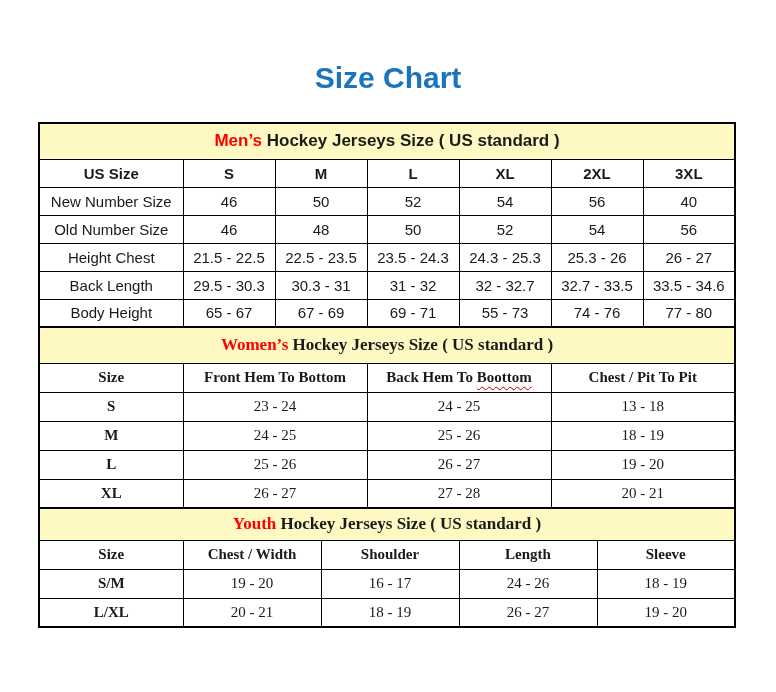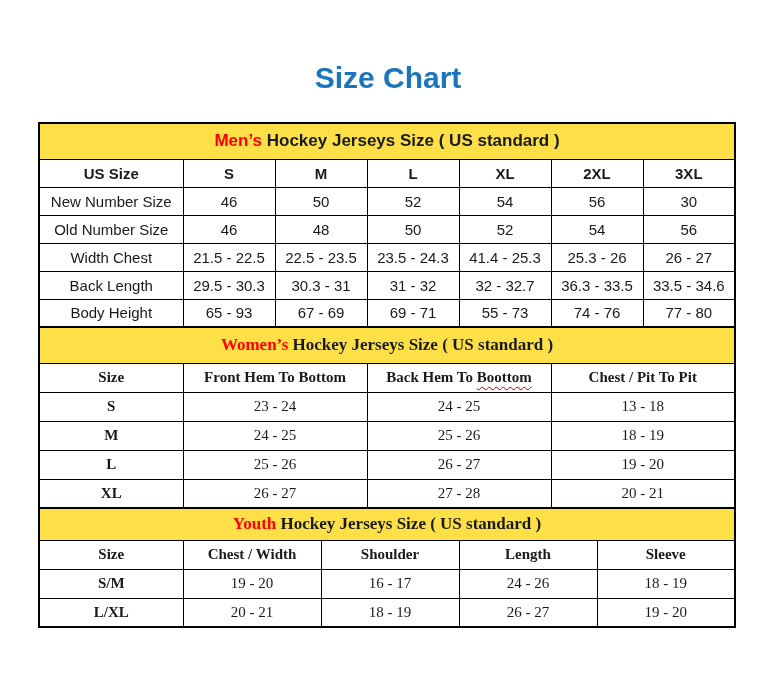--- a/index.html
+++ b/index.html
@@ -31,21 +31,21 @@
   table.szt td {
     border: 1px solid #000;
     text-align: center;
     vertical-align: middle;
     font-size: 15px;
     padding: 0 2px;
     overflow: hidden;
     white-space: nowrap;
   }
   tr.sec td {
-    background: #fde047;
+    background: #fef9c3;
     font-weight: bold;
     font-size: 17px;
     height: 36px;
   }
   .t-youth tr.sec td { height: 32px; margin-top: 32px; }
   .accent { color: #ff0000; }
   tr.hdr td { font-weight: bold; }
   .t-mens td { height: 28px; }
   .t-womens td, .t-youth td { height: 29px; font-family: Liberation Serif, serif; }
   .t-womens td.lbl, .t-youth td.lbl { font-weight: bold; }
@@ -94,52 +94,52 @@
           <td>2XL</td>
           <td>3XL</td>
         </tr>
         <tr>
           <td class="lbl">New Number Size</td>
           <td>46</td>
           <td>50</td>
           <td>52</td>
           <td>54</td>
           <td>56</td>
-          <td>30</td>
+          <td>40</td>
         </tr>
         <tr>
           <td class="lbl">Old Number Size</td>
           <td>46</td>
           <td>48</td>
           <td>50</td>
           <td>52</td>
           <td>54</td>
           <td>56</td>
         </tr>
         <tr>
-          <td class="lbl">Width Chest</td>
+          <td class="lbl">Height Chest</td>
           <td>21.5 - 22.5</td>
           <td>22.5 - 23.5</td>
           <td>23.5 - 24.3</td>
-          <td>41.4 - 25.3</td>
+          <td>24.3 - 25.3</td>
           <td>25.3 - 26</td>
           <td>26 - 27</td>
         </tr>
         <tr>
           <td class="lbl">Back Length</td>
           <td>29.5 - 30.3</td>
           <td>30.3 - 31</td>
           <td>31 - 32</td>
           <td>32 - 32.7</td>
-          <td>36.3 - 33.5</td>
+          <td>32.7 - 33.5</td>
           <td>33.5 - 34.6</td>
         </tr>
         <tr>
           <td class="lbl">Body Height</td>
-          <td>65 - 93</td>
+          <td>65 - 67</td>
           <td>67 - 69</td>
           <td>69 - 71</td>
           <td>55 - 73</td>
           <td>74 - 76</td>
           <td>77 - 80</td>
         </tr>
       </tbody>
     </table>
 
     <table class="szt t-womens">

